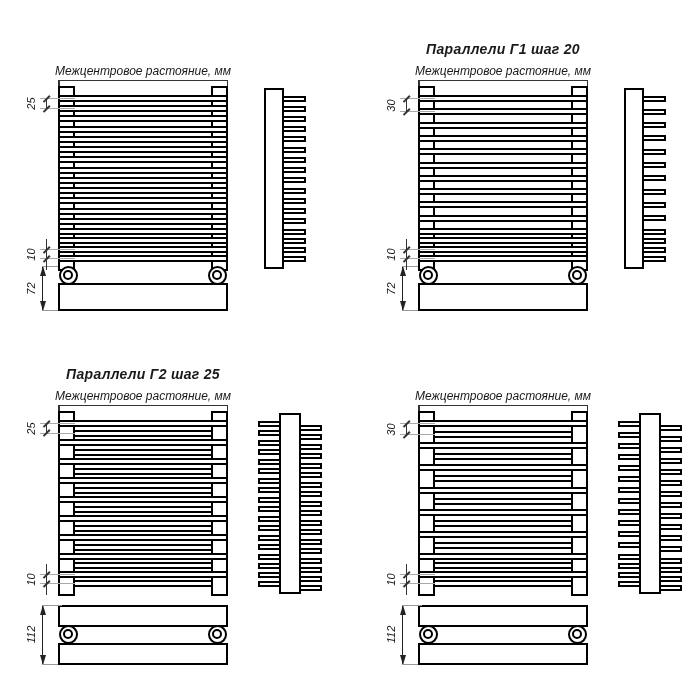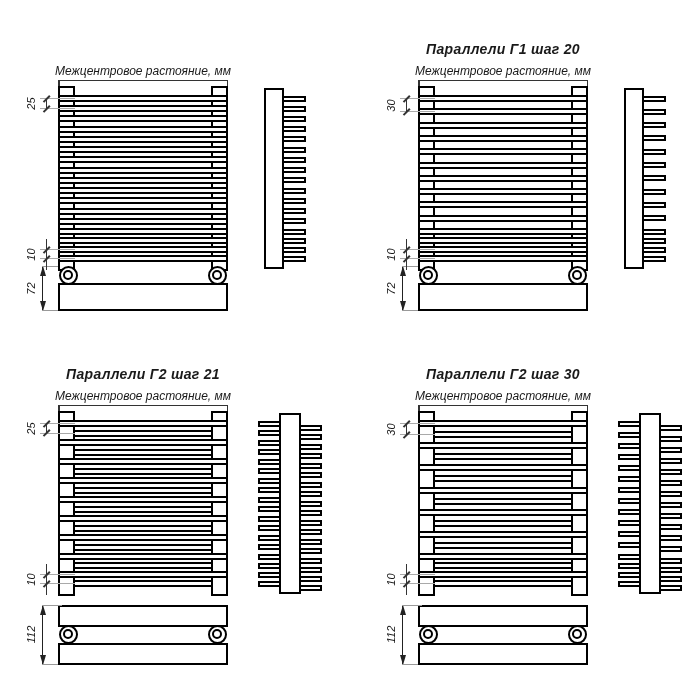--- a/index.html
+++ b/index.html
@@ -215,21 +215,21 @@
       <div class="hline"></div>
       <div class="arr up"></div>
       <div class="arr dn"></div>
       <div class="ext top"></div>
       <div class="ext bot"></div>
     </div>
     <div class="dimlabel hlabel">72</div>
   </div>
 
   <div class="quadrant" id="q2">
-    <div class="title">Параллели Г2 шаг 21</div>
+    <div class="title">Параллели Г2 шаг 25</div>
     <div class="subtitle">Межцентровое растояние, мм</div>
     <div class="topdim"></div>
     <div class="front-view">
       <div class="collector cleft"></div>
       <div class="collector cright"></div>
     <div class="bar" style="top: 9px; left: 0px; width: 170px;"></div>
         <div class="bar" style="top: 18.5px; left: 15px; width: 140px;"></div>
         <div class="bar" style="top: 28px; left: 0px; width: 170px;"></div>
         <div class="bar" style="top: 37.5px; left: 15px; width: 140px;"></div>
         <div class="bar" style="top: 47px; left: 0px; width: 170px;"></div>
@@ -314,21 +314,20 @@
       <div class="hline"></div>
       <div class="arr up"></div>
       <div class="arr dn"></div>
       <div class="ext top"></div>
       <div class="ext bot"></div>
     </div>
     <div class="dimlabel hlabel">112</div>
   </div>
 
   <div class="quadrant" id="q3">
-    <div class="title">Параллели Г2 шаг 30</div>
     <div class="subtitle">Межцентровое растояние, мм</div>
     <div class="topdim"></div>
     <div class="front-view">
       <div class="collector cleft"></div>
       <div class="collector cright"></div>
     <div class="bar" style="top: 9px; left: 0px; width: 170px;"></div>
         <div class="bar" style="top: 20.0833px; left: 15px; width: 140px;"></div>
         <div class="bar" style="top: 31.1667px; left: 0px; width: 170px;"></div>
         <div class="bar" style="top: 42.25px; left: 15px; width: 140px;"></div>
         <div class="bar" style="top: 53.3333px; left: 0px; width: 170px;"></div>

